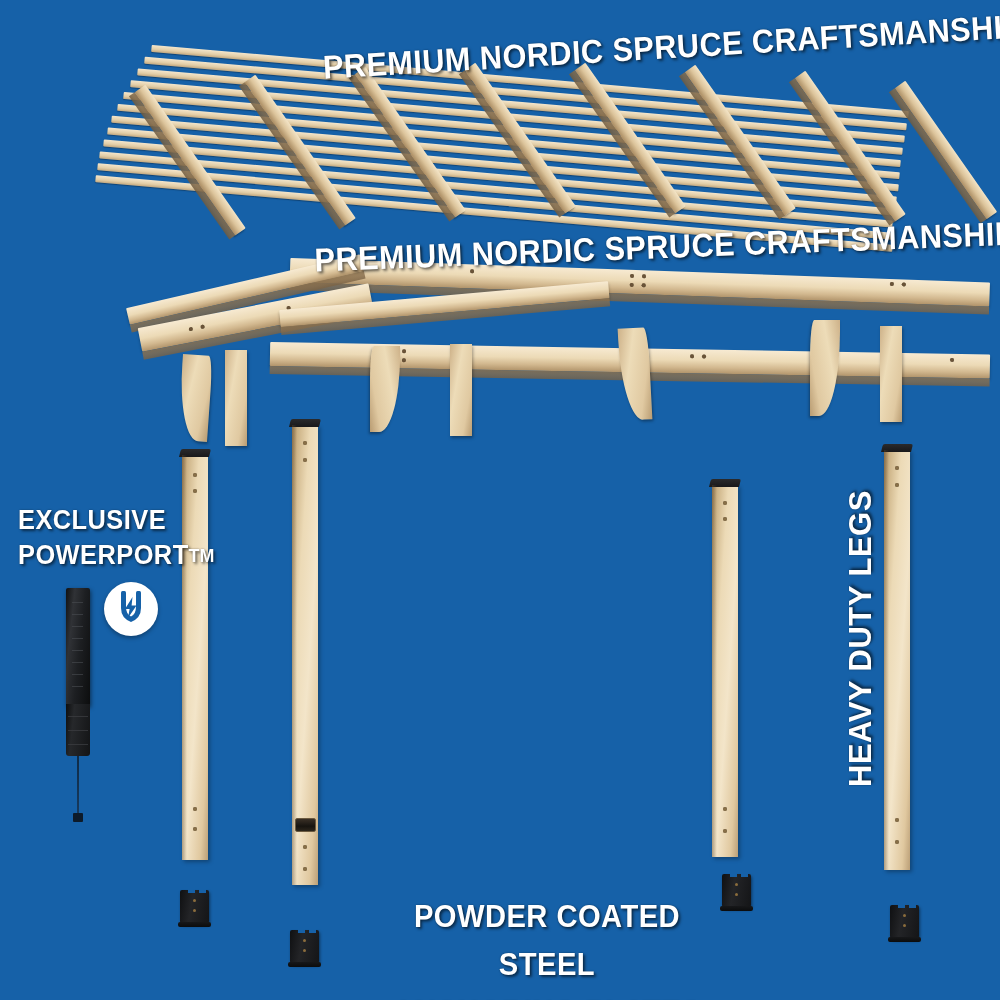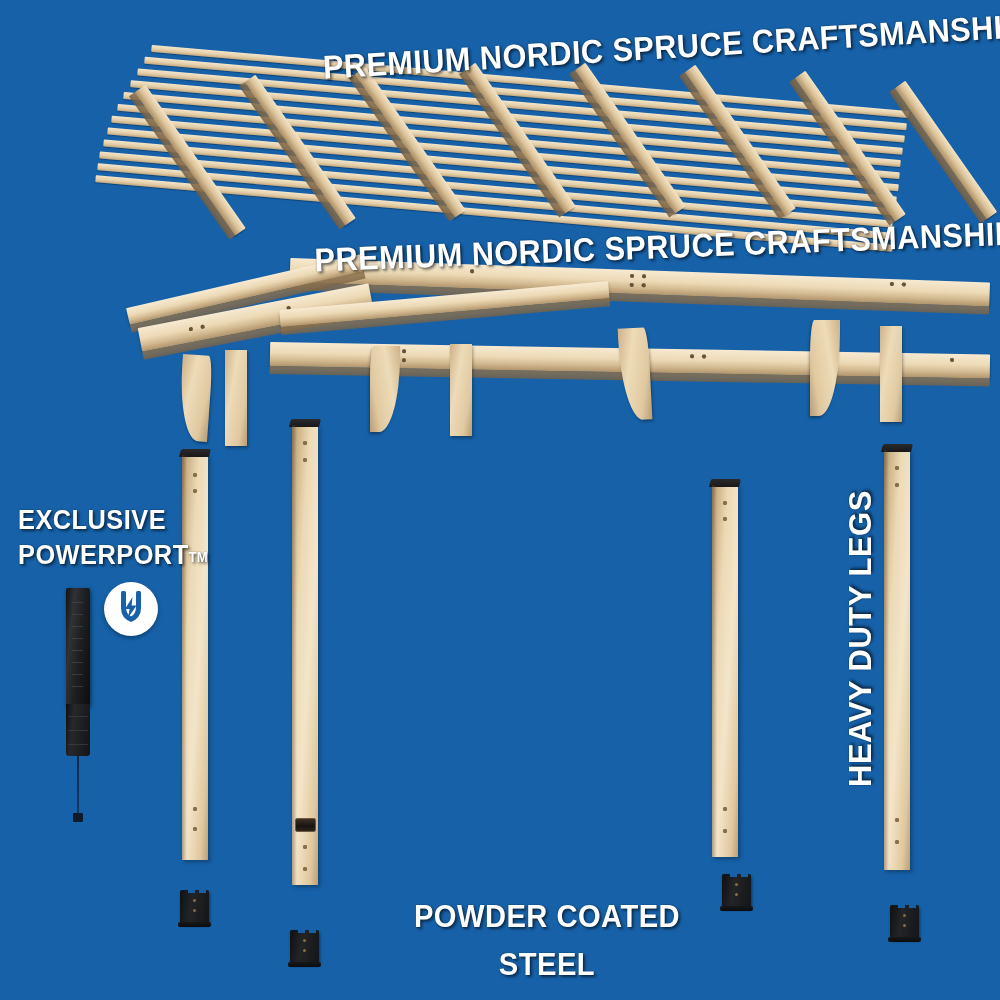--- a/index.html
+++ b/index.html
@@ -31,21 +31,21 @@
   }
   #lbl-mid{
     left:288px;top:228px;font-size:33px;
     transform:rotate(-2.2deg) scaleX(.93);
   }
   #lbl-power{
     left:18px;top:503px;font-size:27px;line-height:35px;
     white-space:normal;width:210px;transform:scaleX(.94);
     transform-origin:left top;
   }
-  #lbl-power .tm{font-size:14px;vertical-align:2px;letter-spacing:0;}
+  #lbl-power .tm{font-size:19px;vertical-align:2px;letter-spacing:0;}
   #lbl-legs{
     left:843px;top:487px;font-size:31px;
     transform:rotate(-90deg);transform-origin:0 0;
     translate:0 300px;
   }
   #lbl-bottom{
     left:382px;top:893px;font-size:31px;line-height:48px;
     text-align:center;white-space:normal;width:330px;
     transform:scaleX(.94);transform-origin:center top;
   }

